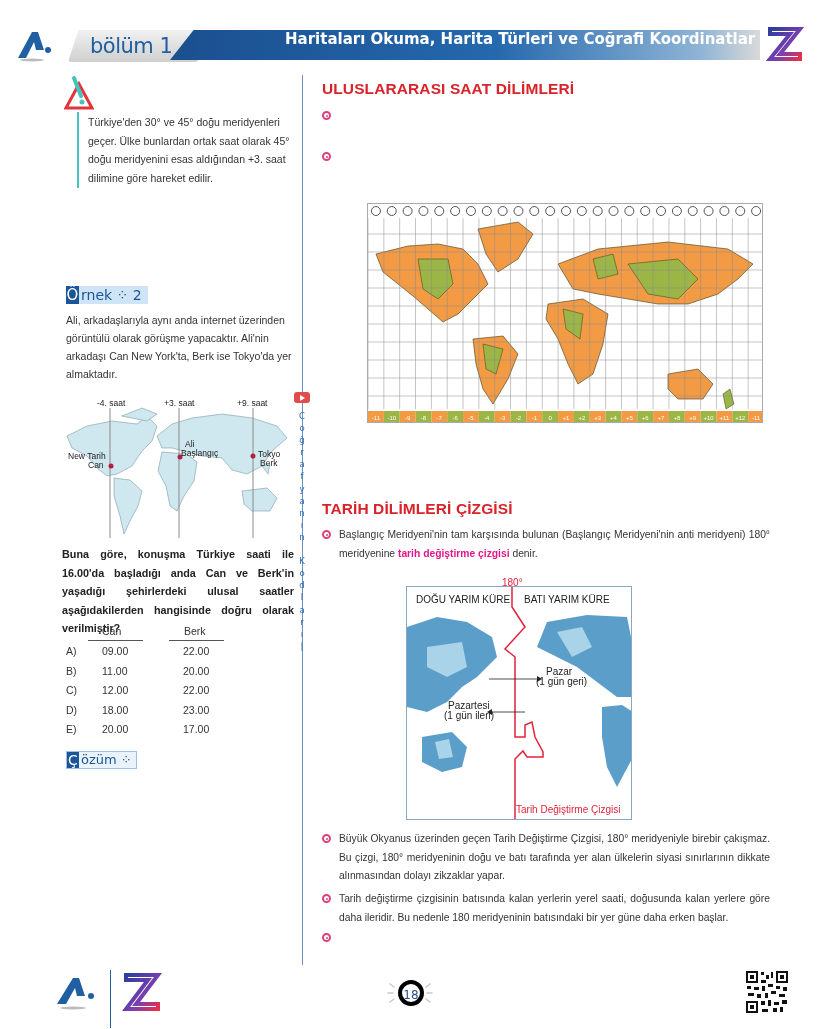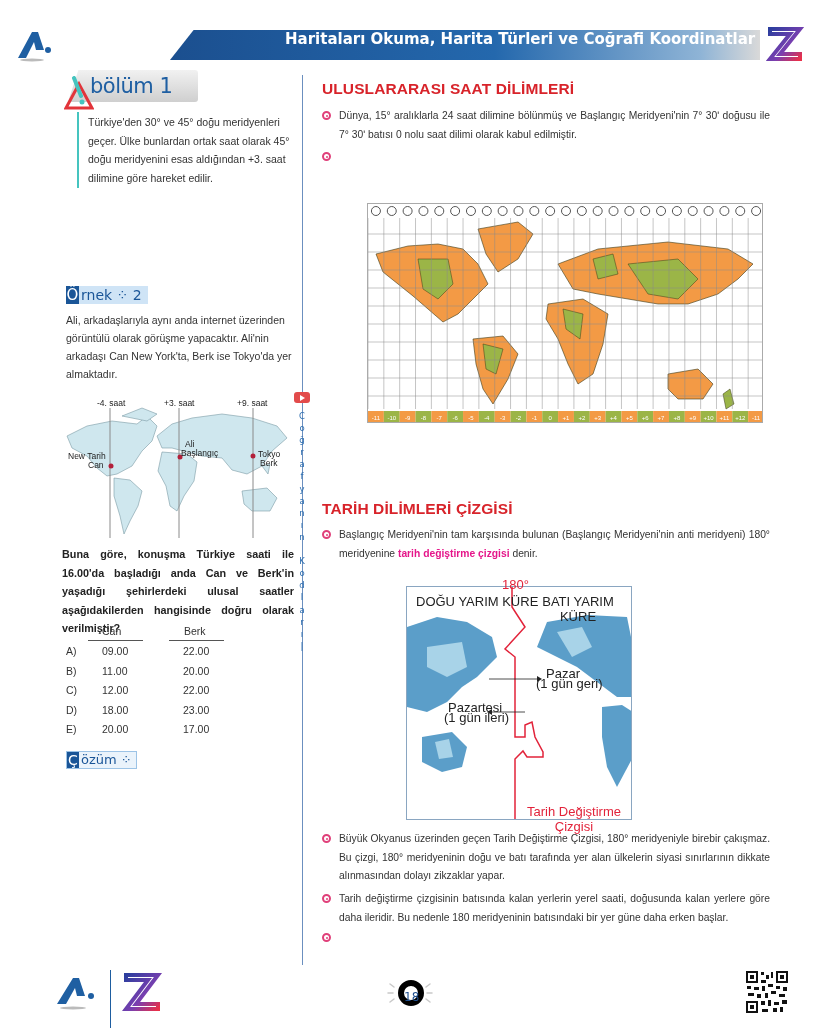--- a/index.html
+++ b/index.html
@@ -4,21 +4,21 @@
 <style>
   * { box-sizing: border-box; margin: 0; padding: 0; }
   html, body { width: 828px; height: 1029px; background: #ffffff; overflow: hidden; }
   body { position: relative; font-family: "Liberation Sans", sans-serif; color: #231f20; }
 
   
   .hdr-logo { position: absolute; left: 14px; top: 28px; width: 40px; height: 34px; }
   .hdr-bolum { position: absolute; left: 68px; top: 30px; width: 130px; height: 32px;
     background: linear-gradient(180deg,#f1f1f1,#cfcfcf); border-radius: 3px;
     clip-path: polygon(8% 0,100% 0,100% 100%,0 100%);
-    display:flex; align-items:center; padding-left: 22px; margin-top: 40px; }
+    display:flex; align-items:center; padding-left: 22px; }
   .hdr-bolum span { font-family: "DejaVu Sans", sans-serif; font-size: 21px; color: #1f5fa2; letter-spacing: -0.5px; }
   .hdr-band { position: absolute; left: 170px; top: 30px; width: 590px; height: 30px;
     background: linear-gradient(90deg,#1b4f8f 0%,#2468ad 55%,#8fb4d6 90%,#d9d9d9 100%);
     clip-path: polygon(4% 0,100% 0,100% 100%,0 100%);
     display:flex; padding-left: 115px; }
   .hdr-band span { font-family: "DejaVu Sans", sans-serif; font-weight: bold; font-size: 15px; color: #ffffff; }
   .hdr-z { position: absolute; left: 766px; top: 26px; width: 40px; height: 36px; }
 
   
   .col-div { position: absolute; left: 302px; top: 75px; width: 1px; height: 890px; background: #6b8fbf; }
@@ -60,28 +60,28 @@
   .h-red { position: absolute; left: 322px; font-size: 15.5px; font-weight: bold; color: #d8232a; letter-spacing: 0.1px; }
   .para { position: absolute; left: 322px; width: 448px; font-size: 10.3px; line-height: 18.5px; color: #333; padding-left: 17px; text-align: justify; }
   .para .bul { position: absolute; left: 0; top: 4px; width: 9px; height: 9px; border-radius: 50%; background: #fff; border: 2px solid #e0407a; }
   .para .bul::after { content:""; position:absolute; left:1.5px; top:1.5px; width:2px; height:2px; background:#e0407a; border-radius:50%; }
   .para .hl { color: #e5168a; font-weight: bold; }
 
   .tzmap { position: absolute; left: 367px; top: 203px; width: 396px; height: 220px; border: 1px solid #aaa; background: #fff; overflow: hidden; }
 
   .idl { position: absolute; left: 406px; top: 578px; width: 226px; height: 242px; }
   .idl-frame { position: absolute; left: 0; top: 8px; width: 226px; height: 234px; border: 1px solid #8aa6c1; background: #fff; overflow: hidden; }
-  .idl .lbl { position: absolute; font-size: 13px; color: #222; text-align: center; }
+  .idl .lbl { position: absolute; font-size: 10px; color: #222; text-align: center; }
 
   
   .ft-logo1 { position: absolute; left: 53px; top: 974px; width: 48px; height: 36px; }
   .ft-sep { position: absolute; left: 110px; top: 970px; width: 1px; height: 58px; background: #1e5da0; }
   .ft-z { position: absolute; left: 122px; top: 972px; width: 42px; height: 40px; }
   .pg { position: absolute; left: 385px; top: 973px; width: 50px; height: 40px; }
-  .pg-num { position: absolute; left: 398px; top: 980px; width: 26px; height: 26px; border: 6px solid #000000; border-radius: 50%; text-align: center; line-height: 22px; font-family: "DejaVu Sans", sans-serif; font-size: 12px; color: #1f4f8f; }
+  .pg-num { position: absolute; left: 398px; top: 980px; width: 26px; height: 26px; border: 4px solid #000000; border-radius: 50%; text-align: center; line-height: 22px; font-family: "DejaVu Sans", sans-serif; font-size: 12px; color: #1f4f8f; }
   .qr { position: absolute; left: 745px; top: 970px; width: 44px; height: 44px; }
 </style>
 </head>
 <body>
 
 <svg class="hdr-logo" viewBox="0 0 40 34">
   <path d="M4 30 L18 4 L24 4 L30 22 L22 22 L20 14 L12 30 Z" fill="#1f5fa2"></path>
   <circle cx="34" cy="22" r="3" fill="#1f5fa2"></circle>
   <ellipse cx="18" cy="32" rx="12" ry="1.5" fill="#bbb"></ellipse>
 </svg>
@@ -210,21 +210,20 @@
     <div>l</div>
     <div>a</div>
     <div>r</div>
     <div>ı</div>
     <div>|</div>
   </div>
 
 <div class="h-red" style="top:80px;">ULUSLARARASI SAAT DİLİMLERİ</div>
 <div class="para" style="top:107px;">
   <span class="bul"></span>
-  <span>Dünya, 15° aralıklarla 24 saat dilimine bölünmüş ve Başlangıç Meridyeni'nin 7° 30ʹ doğusu ile 7° 30ʹ batısı 0 nolu saat dilimi olarak kabul edilmiştir.</span>
 </div>
 <div class="para" style="top:148px;">
   <span class="bul"></span>
 </div>
 
 <div class="tzmap">
   <svg width="396" height="220" viewBox="0 0 396 220">
     <g fill="#f39a45" stroke="#3a3a1a" stroke-width="0.6">
       <path d="M8 50 L40 42 L70 40 L95 45 L110 60 L120 80 L105 95 L90 110 L75 118 L60 105 L45 92 L30 80 L15 68 Z"></path>
       <path d="M110 25 L150 18 L165 30 L150 55 L130 68 L118 50 Z"></path>

